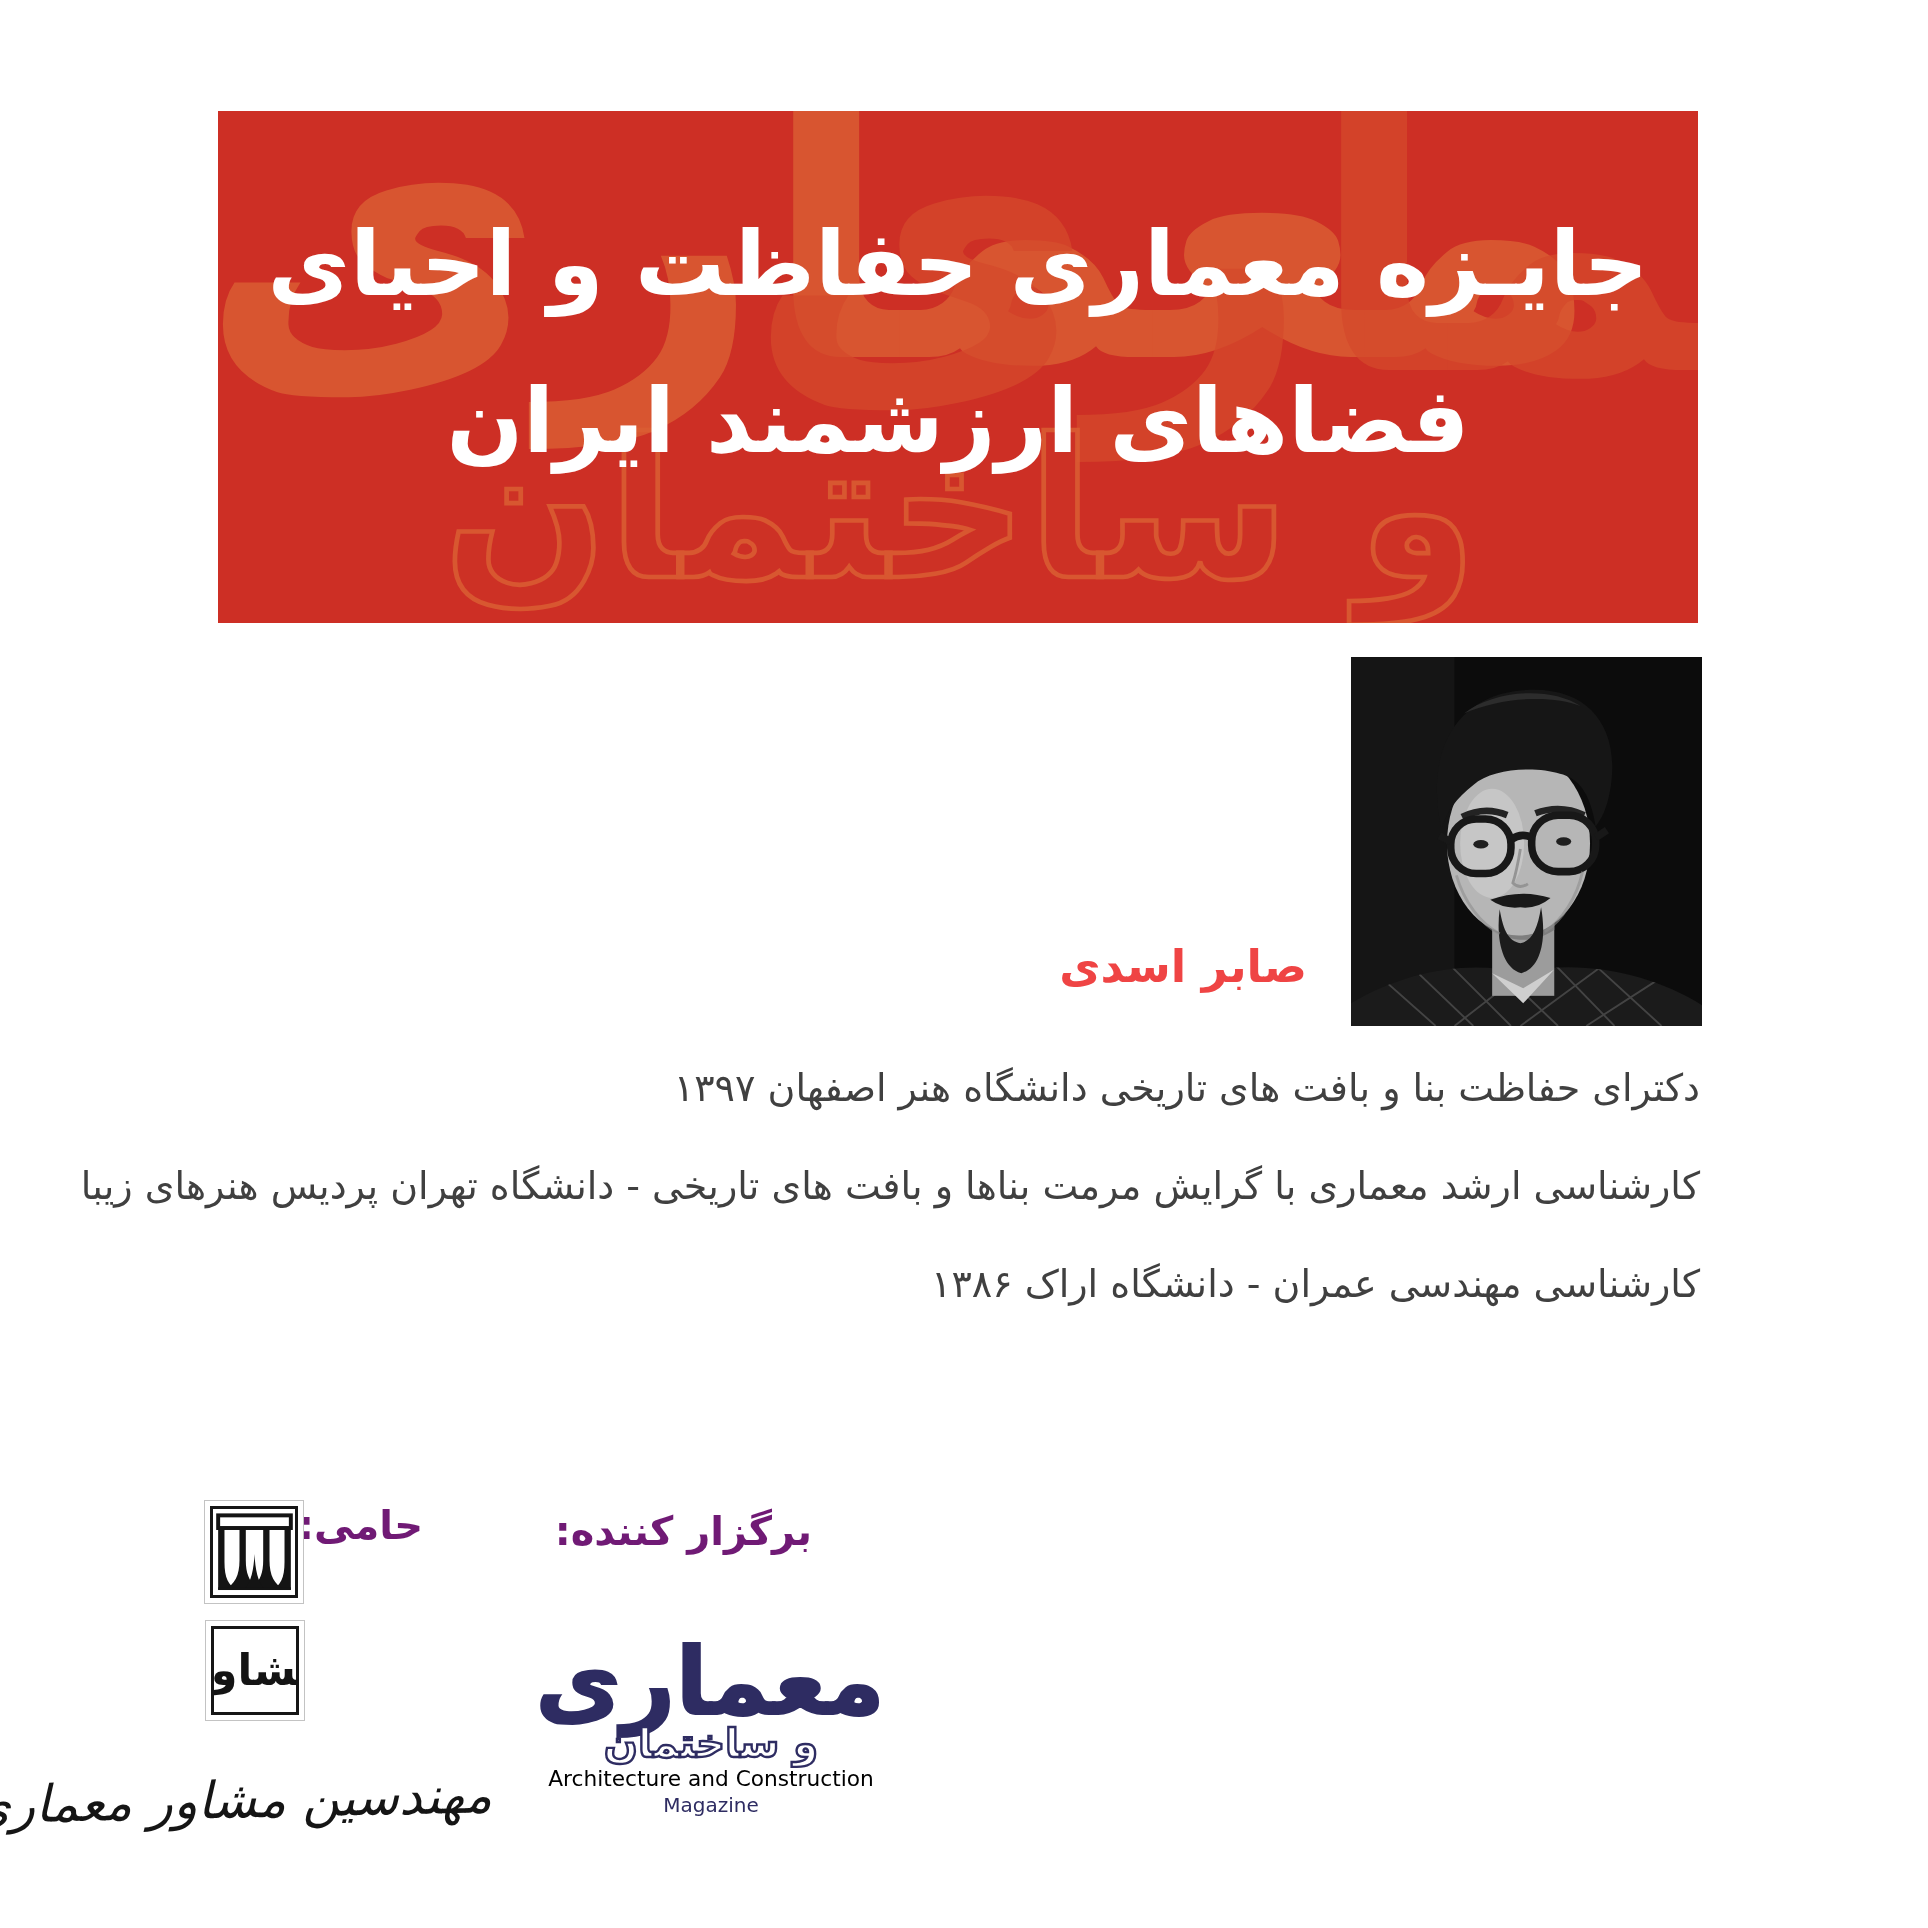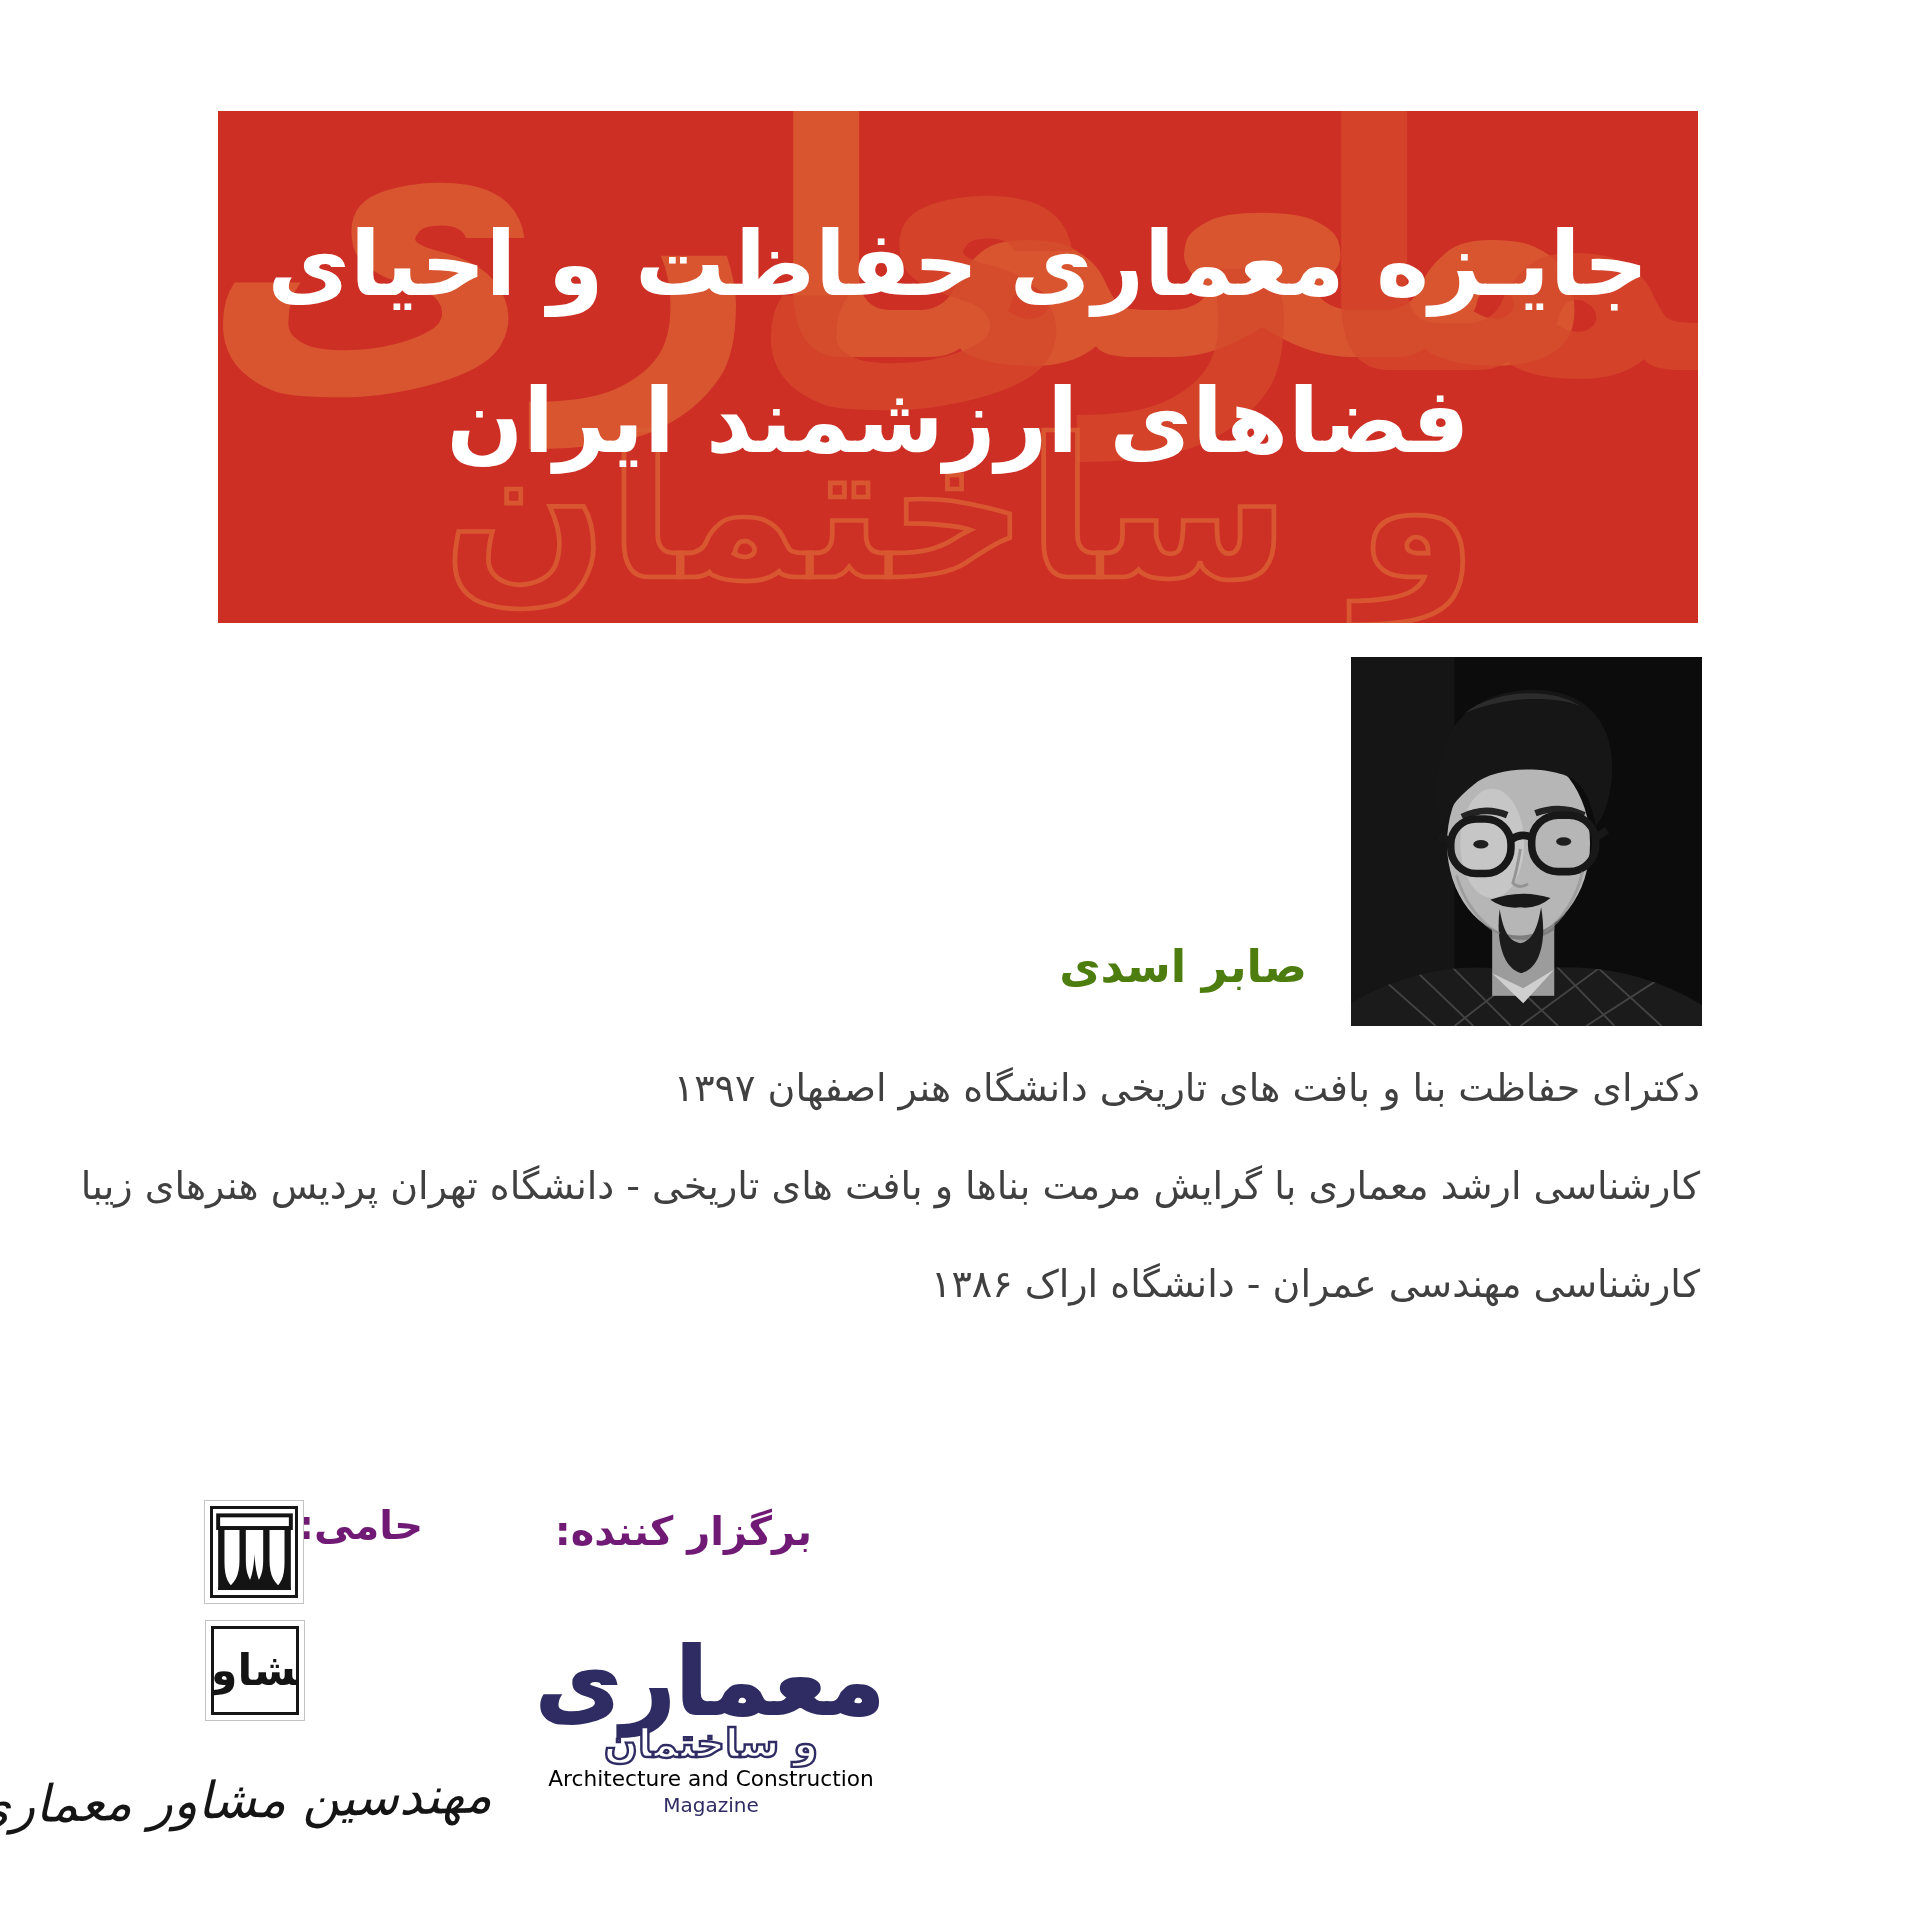--- a/index.html
+++ b/index.html
@@ -22,21 +22,21 @@
   .banner-title1{top:77px;font-size:90px;line-height:151px;}
   .banner-title2{top:234px;font-size:90px;line-height:151px;}
   .banner-subtitle{top:395px;font-size:49px;line-height:85px;}
 
   
   .photo{position:absolute;left:1351px;top:657px;width:351px;height:369px;background:#0c0c0c;}
   .photo svg{display:block;width:100%;height:100%;}
 
   
   .person-name{position:absolute;right:621px;top:940px;font-size:45px;font-weight:bold;
-    color:#4d7c0f;direction:rtl;white-space:nowrap;}
+    color:#ef4444;direction:rtl;white-space:nowrap;}
   .cred{position:absolute;right:228px;font-size:38px;color:#404040;direction:rtl;
     white-space:nowrap;line-height:53px;}
   .cred1{top:1062px;}
   .cred2{top:1160px;}
   .cred3{top:1258px;}
 
   
   .label{position:absolute;font-size:40px;font-weight:bold;color:#701a75;direction:rtl;white-space:nowrap;margin-top:24px;}
   .organizer-label{right:1116px;top:1484px;}
   .sponsor-label{right:1505px;top:1478px;}

